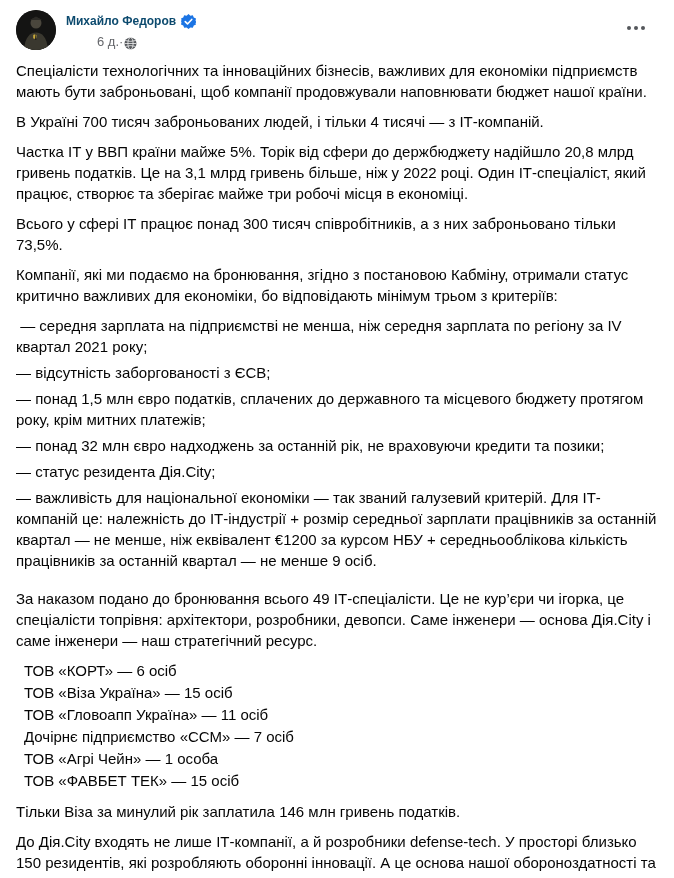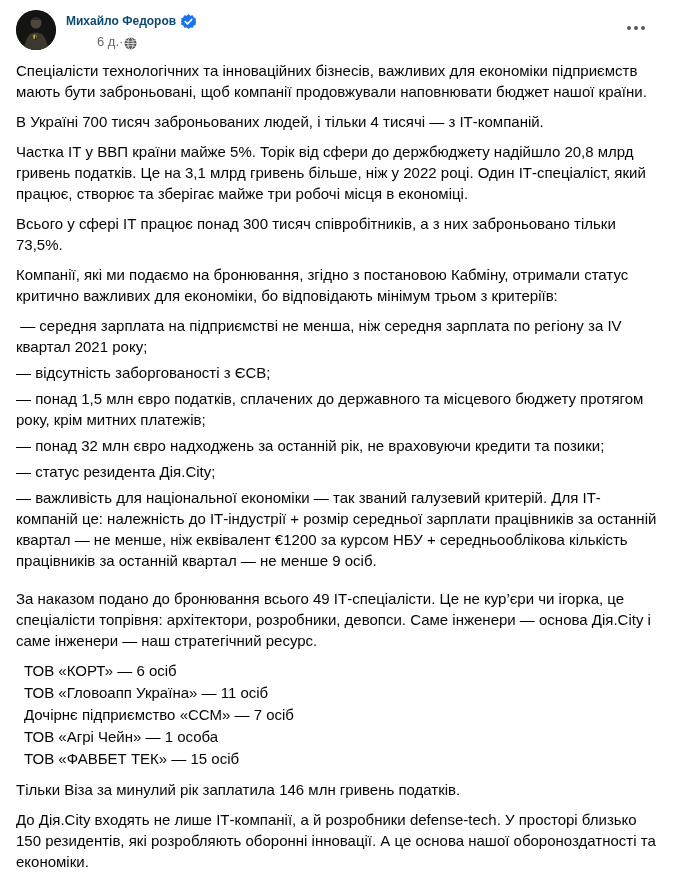--- a/index.html
+++ b/index.html
@@ -137,20 +137,21 @@
     <p class="criterion">— відсутність заборгованості з ЄСВ;</p>
     <p class="criterion">— понад 1,5 млн євро податків, сплачених до державного та місцевого бюджету протягом року, крім митних платежів;</p>
     <p class="criterion">— понад 32 млн євро надходжень за останній рік, не враховуючи кредити та позики;</p>
     <p class="criterion">— статус резидента Дія.City;</p>
     <p class="criterion criterion-last">— важливість для національної економіки — так званий галузевий критерій. Для ІТ-компаній це: належність до ІТ-індустрії + розмір середньої зарплати працівників за останній квартал — не менше, ніж еквівалент €1200 за курсом НБУ + середньооблікова кількість працівників за останній квартал — не менше 9 осіб.</p>
 
     <p>За наказом подано до бронювання всього 49 ІТ-спеціалісти. Це не кур’єри чи ігорка, це спеціалісти топрівня: архітектори, розробники, девопси. Саме інженери — основа Дія.City і саме інженери — наш стратегічний ресурс.</p>
 
     <div class="company-block">
       <div class="company-line">ТОВ «КОРТ» — 6 осіб</div>
+      <div class="company-line">ТОВ «Віза Україна» — 15 осіб</div>
       <div class="company-line">ТОВ «Гловоапп Україна» — 11 осіб</div>
       <div class="company-line">Дочірнє підприємство «ССМ» — 7 осіб</div>
       <div class="company-line">ТОВ «Агрі Чейн» — 1 особа</div>
       <div class="company-line">ТОВ «ФАВБЕТ ТЕК» — 15 осіб</div>
     </div>
 
     <p>Тільки Віза за минулий рік заплатила 146 млн гривень податків.</p>
     <p>До Дія.City входять не лише ІТ-компанії, а й розробники defense-tech. У просторі близько 150 резидентів, які розробляють оборонні інновації. А це основа нашої обороноздатності та економіки.</p>
 
   </div>

